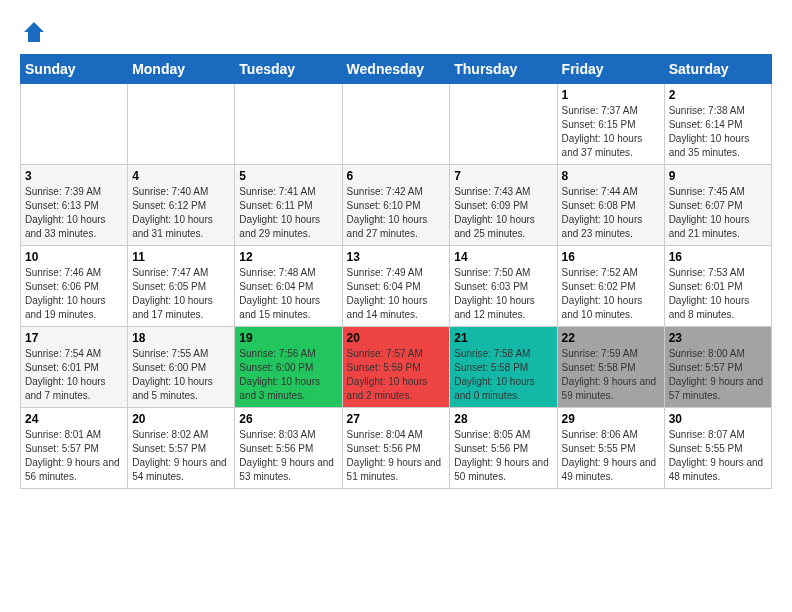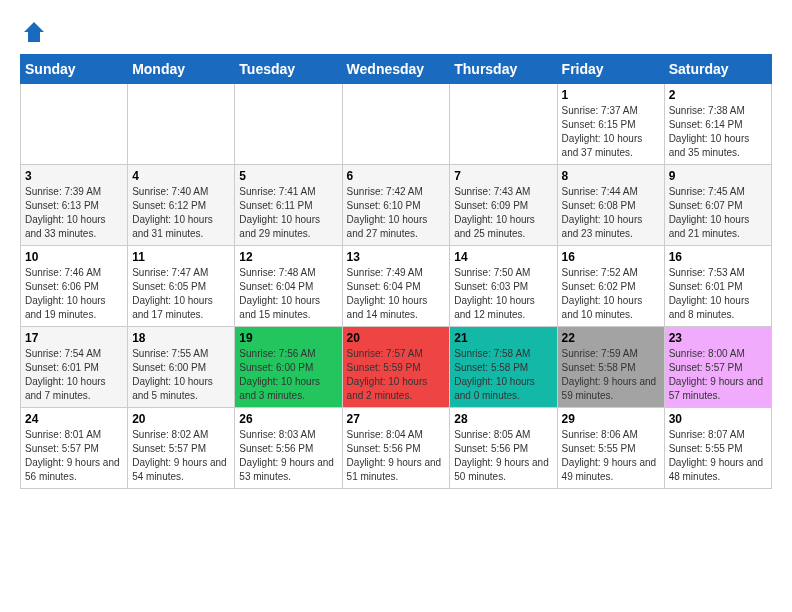--- a/index.html
+++ b/index.html
@@ -210,21 +210,21 @@
           <div class="day-info">Sunrise: 7:57 AM<br>Sunset: 5:59 PM<br>Daylight: 10 hours and 2 minutes.</div>
         </td>
         <td style="background: #14b8a6;">
           <div class="day-number">21</div>
           <div class="day-info">Sunrise: 7:58 AM<br>Sunset: 5:58 PM<br>Daylight: 10 hours and 0 minutes.</div>
         </td>
         <td style="background: #a3a3a3;">
           <div class="day-number">22</div>
           <div class="day-info">Sunrise: 7:59 AM<br>Sunset: 5:58 PM<br>Daylight: 9 hours and 59 minutes.</div>
         </td>
-        <td style="background: #f0abfc;">
+        <td style="background: #a3a3a3;">
           <div class="day-number">23</div>
           <div class="day-info">Sunrise: 8:00 AM<br>Sunset: 5:57 PM<br>Daylight: 9 hours and 57 minutes.</div>
         </td>
       </tr>
       <tr>
         <td>
           <div class="day-number">24</div>
           <div class="day-info">Sunrise: 8:01 AM<br>Sunset: 5:57 PM<br>Daylight: 9 hours and 56 minutes.</div>
         </td>
         <td>

